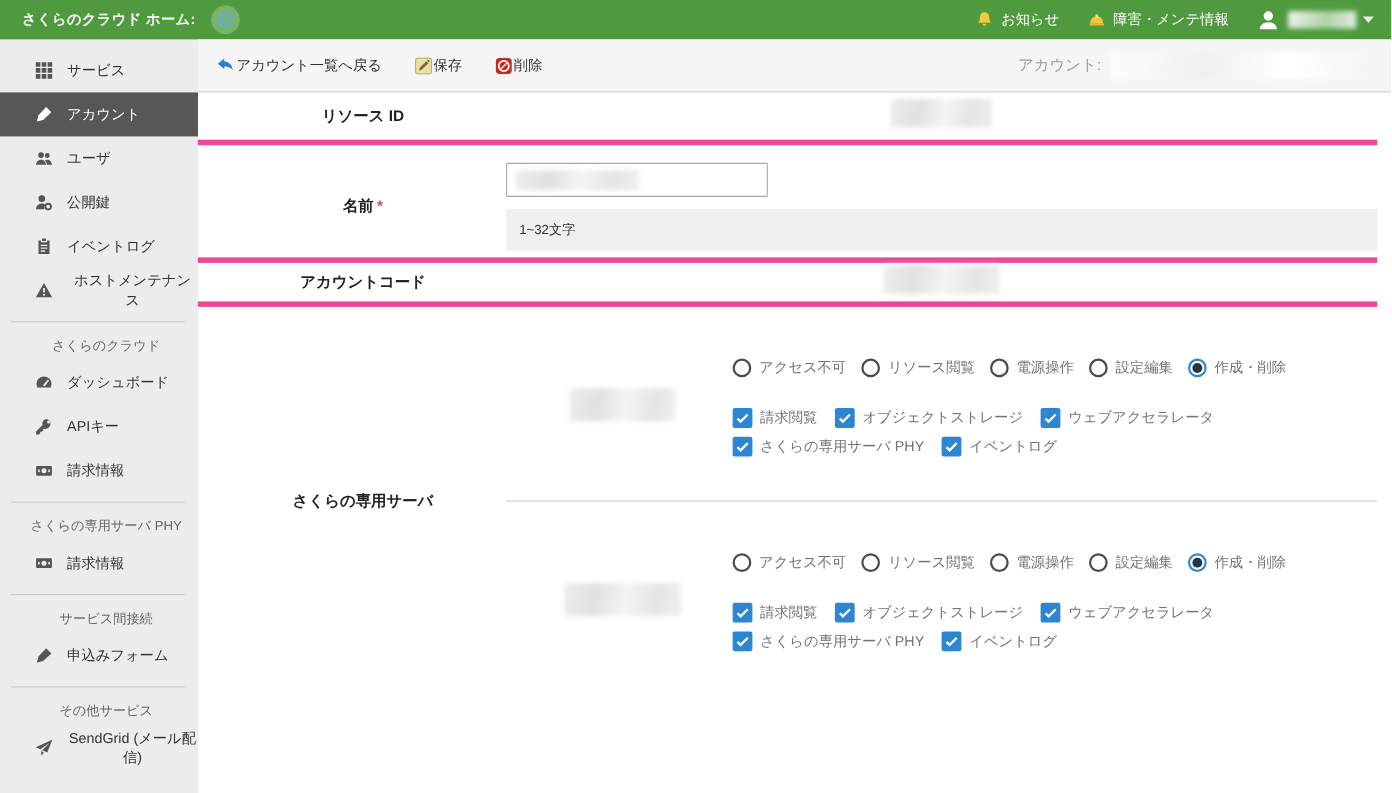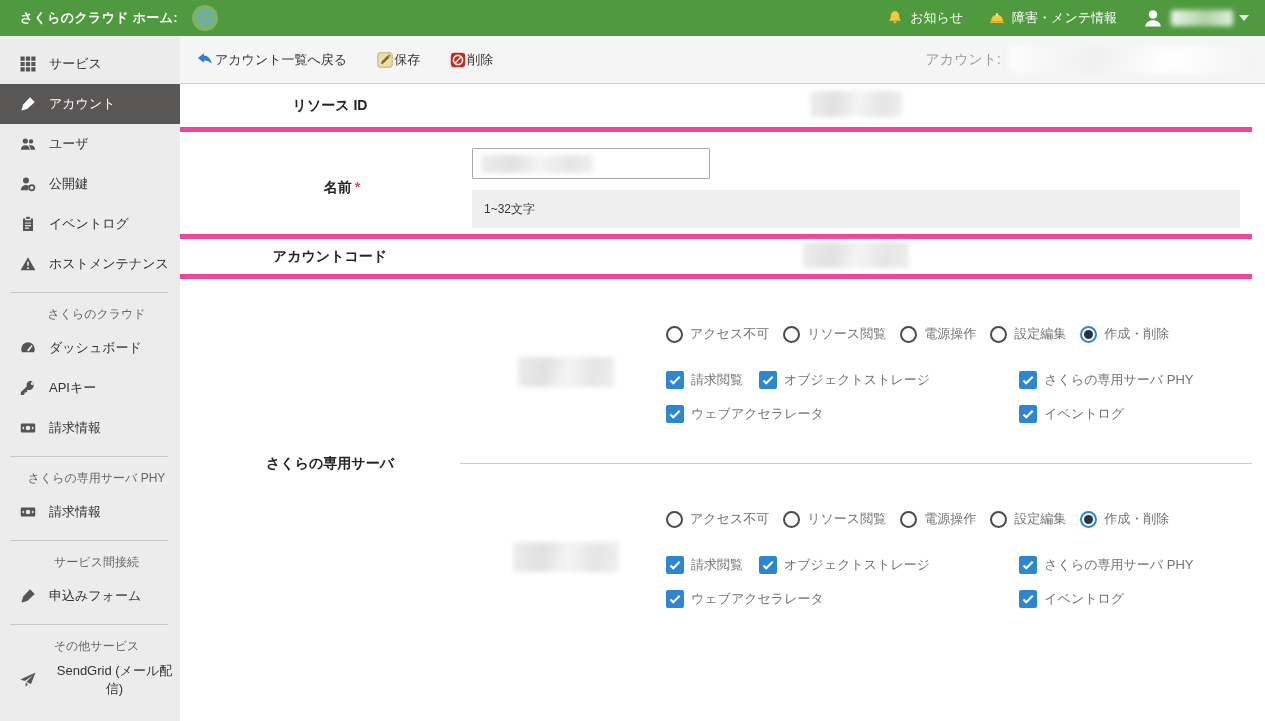--- a/index.html
+++ b/index.html
@@ -14,21 +14,21 @@
     display:flex; align-items:center; justify-content:center; cursor:pointer; }
   .topbar-right { margin-left:auto; display:flex; align-items:center; gap:26px; margin-right:16px; font-size:13px; }
   .top-link { display:flex; align-items:center; gap:7px; cursor:pointer; white-space:nowrap; }
   .user-chip { display:flex; align-items:center; cursor:pointer; }
   .caret { width:0; height:0; border-left:5px solid transparent; border-right:5px solid transparent;
     border-top:6px solid rgba(255,255,255,.85); margin-left:6px; }
 
   
   .layout { flex:1; display:flex; min-height:0; }
   .sidebar { width:180px; flex:none; background:#ececec; padding-top:8px; overflow:hidden; }
-  .side-item { height:40px; display:flex; align-items:center; padding-left:20px; gap:13px; font-size:13px; color:#333; cursor:pointer; }
+  .side-item { height:40px; display:flex; align-items:center; padding-left:32px; gap:13px; font-size:13px; color:#333; cursor:pointer; }
   .side-item svg { flex:none; }
   .side-item .ic { fill:#555; }
   .side-item.active { background:#595656; color:#fff; }
   .side-item.active .ic { fill:#fff; }
   .side-divider { border-top:1px solid #c8c8c8; margin:8px 12px 8px 10px; }
   .side-header { font-size:12px; color:#666; padding:5px 0 5px 13px; }
 
   .main { flex:1; display:flex; flex-direction:column; min-width:0; background:#fff; }
 
   
@@ -50,39 +50,39 @@
   .val-name { width:112px; height:18px; }
   .val-user { width:96px; height:30px; }
 
   
   .content { flex:1; overflow:hidden; }
   .form-row { display:grid; grid-template-columns:280px 1fr; align-items:center;
     border-bottom:5px solid #ec4899; margin-right:13px; }
   .form-label { padding-left:20px; font-weight:bold; font-size:14px; color:#222; }
   .req { color:#d9534f; margin-left:3px; font-weight:bold; }
   .row-simple { min-height:48px; }
-  .row-name { padding:16px 12px 6px; align-items:center; }
+  .row-name { padding:16px 0 6px; align-items:center; }
   .text-input { width:238px; height:31px; background:#fff; border:1px solid #a9a9a9; border-radius:1px;
     display:flex; align-items:center; padding-left:8px; }
   .hint-box { margin-top:11px; background:#efefef; height:38px; display:flex; align-items:center;
     padding-left:12px; font-size:12px; color:#333; }
   .row-code { min-height:40px; }
   .row-perms { border-bottom:none; align-items:center; }
 
   
   .perm-block { display:grid; grid-template-columns:206px 1fr; padding:46px 0 40px; }
   .perm-user { align-self:center; padding-left:6px; }
   .perm-right { display:flex; flex-direction:column; gap:28px; }
   .perm-divider { border-top:1px solid #ccc; }
   .radio-row { display:flex; align-items:center; gap:14px; flex-wrap:wrap; }
   .radio-opt, .cb-opt { display:flex; align-items:center; gap:7px; font-size:13px; color:#737373; cursor:pointer; white-space:nowrap; }
   .radio { width:17px; height:17px; border-radius:50%; border:2px solid #4a4a4a; background:#fff; flex:none; position:relative; }
   .radio.checked { border-color:#2d86d2; }
   .radio.checked::after { content:""; position:absolute; inset:2px; border-radius:50%; background:#263445; }
-  .cb-group { display:flex; flex-direction:row; gap:8px; }
+  .cb-group { display:flex; flex-direction:column; gap:8px; }
   .cb-row { display:flex; align-items:center; gap:16px; flex-wrap:wrap; }
   .checkbox { width:18px; height:18px; border-radius:2px; background:#2d86d2; flex:none;
     display:flex; align-items:center; justify-content:center; }
 </style>
 </head>
 <body>
 
 <div class="app">
 
   <header class="topbar">

